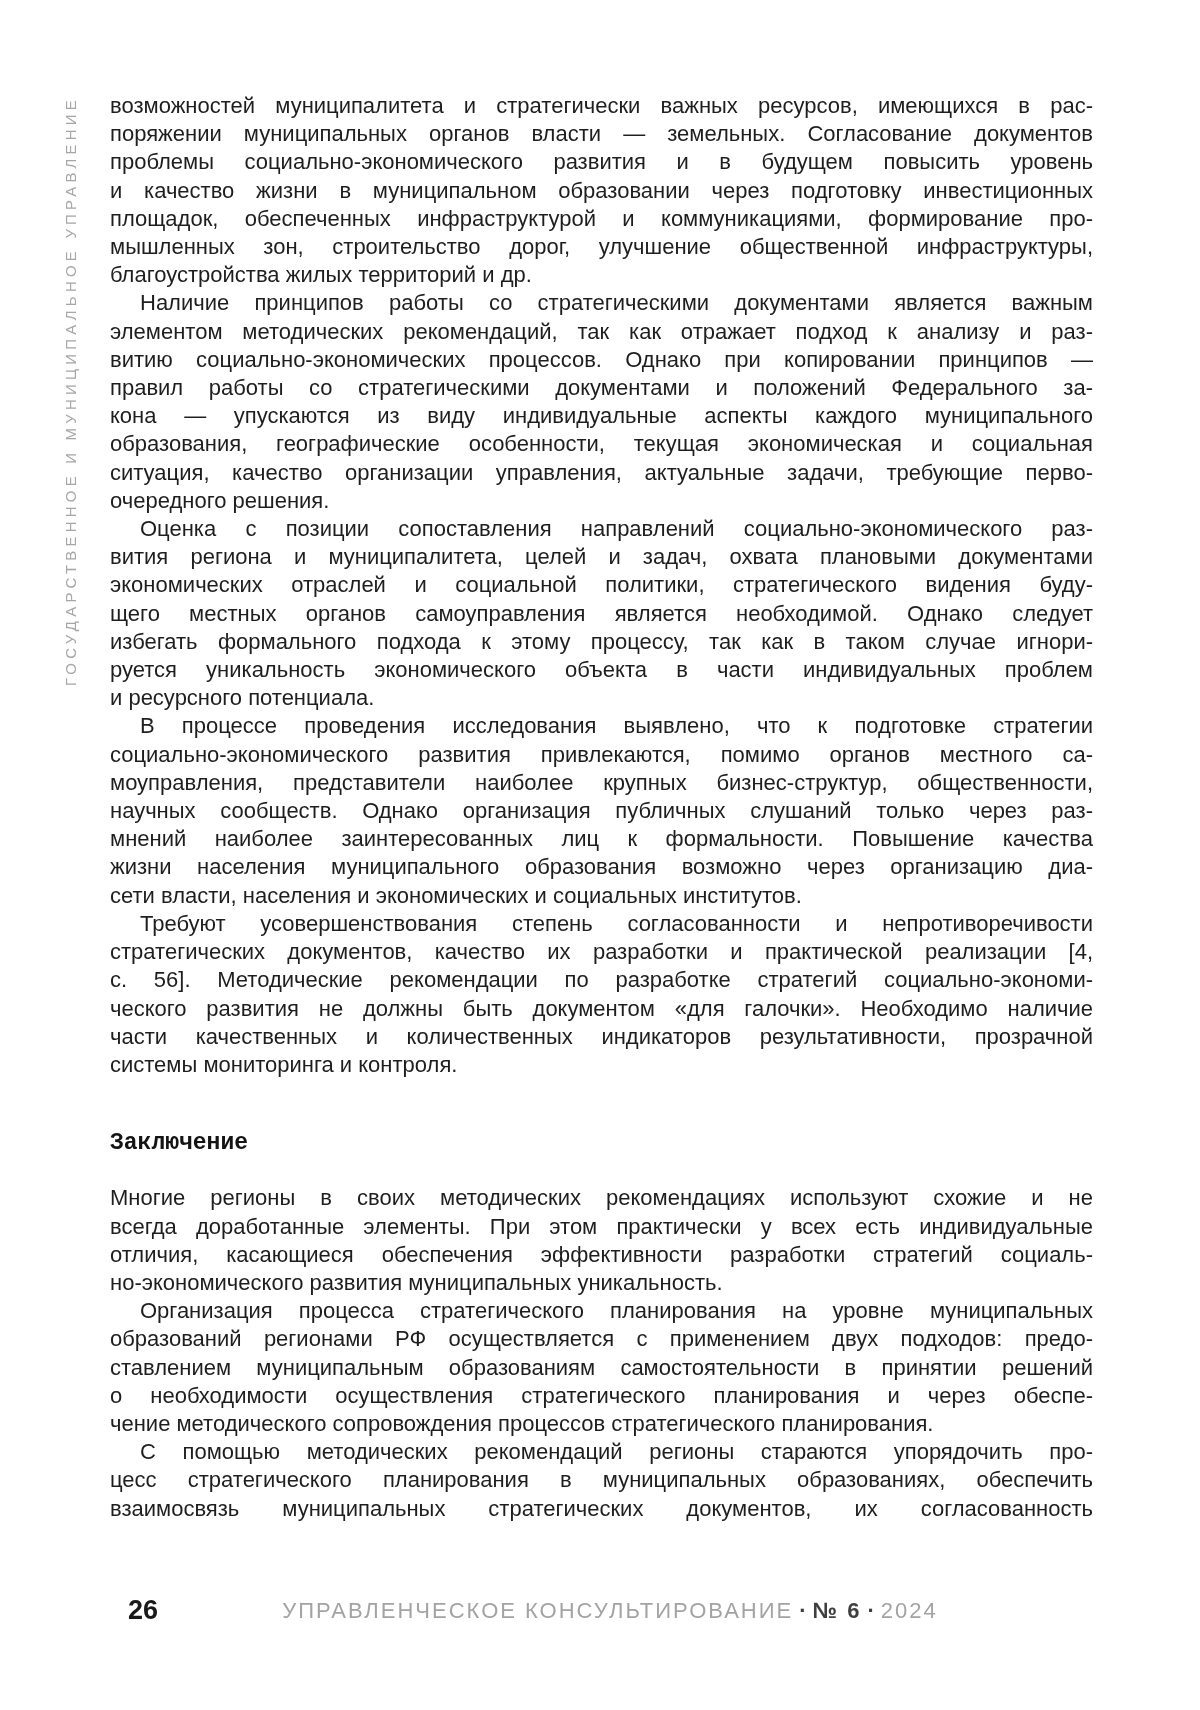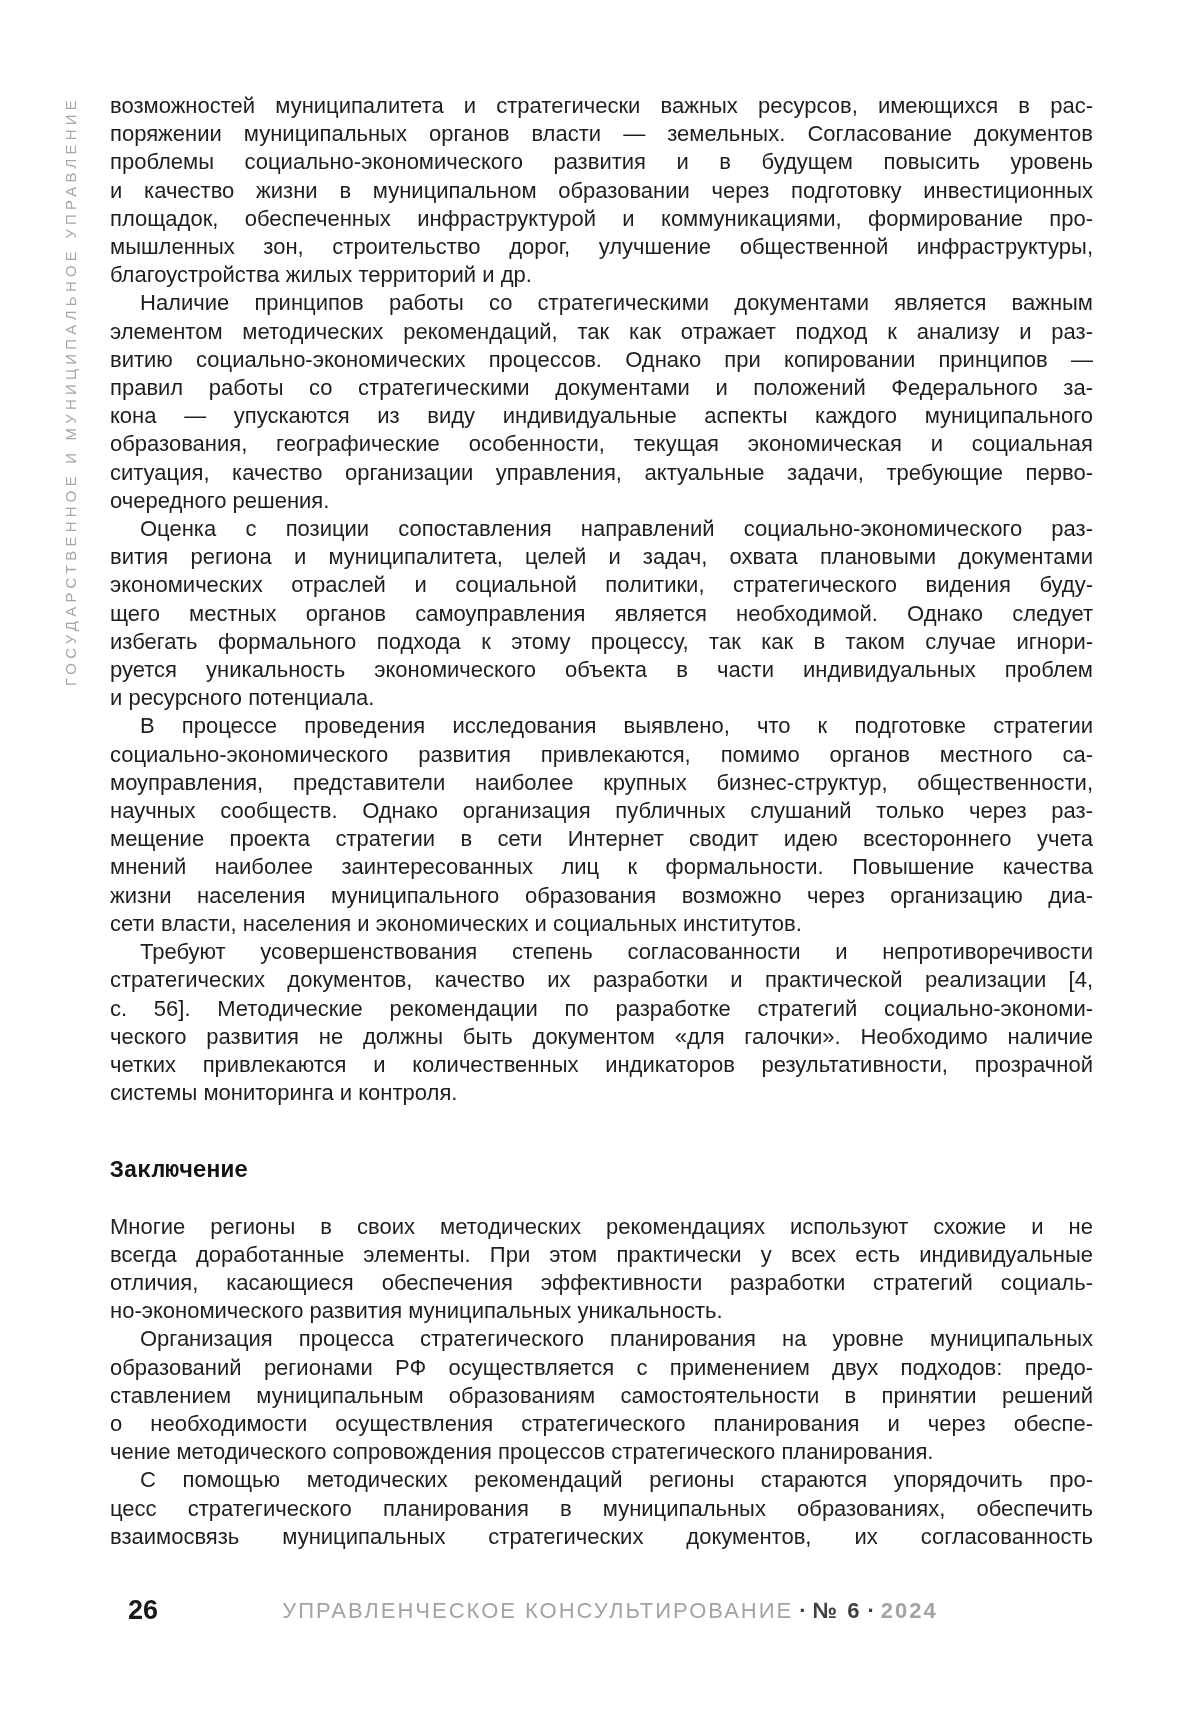--- a/index.html
+++ b/index.html
@@ -73,21 +73,20 @@
     font-weight:bold;
     padding:0 6px;
     letter-spacing:0;
   }
   .journal-line .issue{
     color:#3f3f3f;
     font-weight:bold;
   }
   .journal-line .year{
     color:#a3a3a3;
-    font-weight:bold;
   }
 </style>
 </head>
 <body>
 
 <div class="sidebar-title">ГОСУДАРСТВЕННОЕ И МУНИЦИПАЛЬНОЕ УПРАВЛЕНИЕ</div>
 
 <div class="article">
     <div class="para">
       <div class="line">возможностей муниципалитета и стратегически важных ресурсов, имеющихся в рас-</div>
@@ -115,31 +114,30 @@
       <div class="line">щего местных органов самоуправления является необходимой. Однако следует</div>
       <div class="line">избегать формального подхода к этому процессу, так как в таком случае игнори-</div>
       <div class="line">руется уникальность экономического объекта в части индивидуальных проблем</div>
       <div class="line last">и ресурсного потенциала.</div>
     </div>
     <div class="para">
       <div class="line first">В процессе проведения исследования выявлено, что к подготовке стратегии</div>
       <div class="line">социально-экономического развития привлекаются, помимо органов местного са-</div>
       <div class="line">моуправления, представители наиболее крупных бизнес-структур, общественности,</div>
       <div class="line">научных сообществ. Однако организация публичных слушаний только через раз-</div>
-      <div class="line">мещение проекта стратегии в сети Интернет сводит идею всестороннего учета</div>
       <div class="line">мнений наиболее заинтересованных лиц к формальности. Повышение качества</div>
       <div class="line">жизни населения муниципального образования возможно через организацию диа-</div>
       <div class="line last">сети власти, населения и экономических и социальных институтов.</div>
     </div>
     <div class="para">
       <div class="line first">Требуют усовершенствования степень согласованности и непротиворечивости</div>
       <div class="line">стратегических документов, качество их разработки и практической реализации [4,</div>
       <div class="line">с. 56]. Методические рекомендации по разработке стратегий социально-экономи-</div>
       <div class="line">ческого развития не должны быть документом «для галочки». Необходимо наличие</div>
-      <div class="line">четких привлекаются и количественных индикаторов результативности, прозрачной</div>
+      <div class="line">части качественных и количественных индикаторов результативности, прозрачной</div>
       <div class="line last">системы мониторинга и контроля.</div>
     </div>
     <div class="heading">Заключение</div>
     <div class="para">
       <div class="line">Многие регионы в своих методических рекомендациях используют схожие и не</div>
       <div class="line">всегда доработанные элементы. При этом практически у всех есть индивидуальные</div>
       <div class="line">отличия, касающиеся обеспечения эффективности разработки стратегий социаль-</div>
       <div class="line last">но-экономического развития муниципальных уникальность.</div>
     </div>
     <div class="para">

